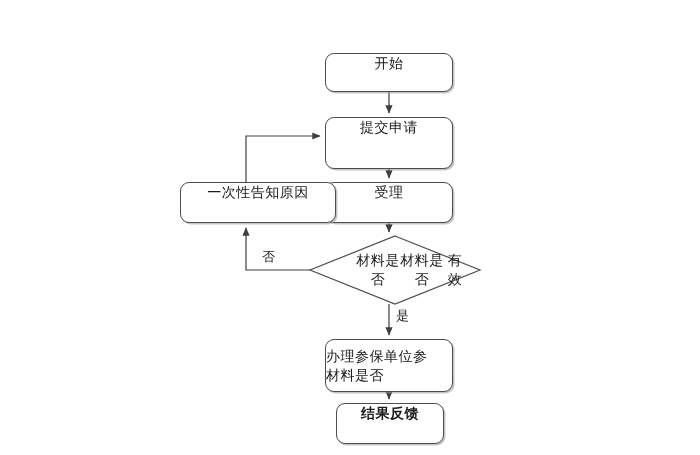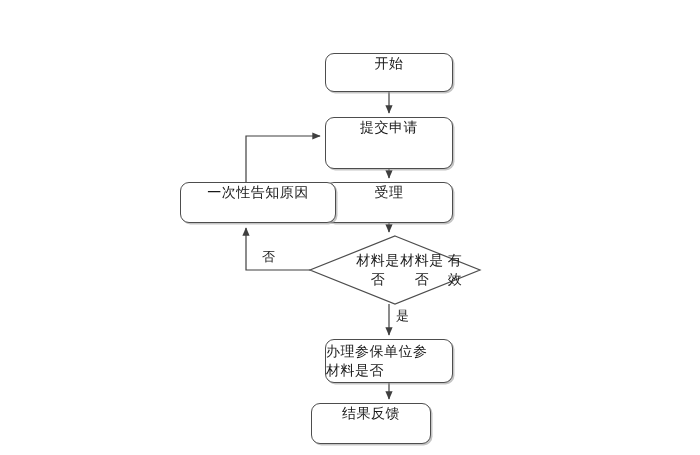--- a/index.html
+++ b/index.html
@@ -110,26 +110,26 @@
   <div class="node node-box" style="left:180px; top:182px; width:156px; height:41px;">
     <span>一次性告知原因</span>
   </div>
 
   <div class="diamond-label" style="left:356px; top:236px; width:110px; height:68px; flex-direction:row;text-align:center;">
     <span>材料是否</span>
     <span>材料是否</span>
     <span>有效</span>
   </div>
 
-  <div class="node node-box" style="left:325px; top:339px; width:128px; height:44px; flex-direction:column;">
+  <div class="node node-box" style="left:325px; top:339px; width:128px; height:53px; flex-direction:column;">
     <span>办理参保单位参</span>
     <span>材料是否</span>
   </div>
 
-  <div class="node node-box" style="left:311px; top:403px; width:120px; height:41px;">
+  <div class="node node-box" style="left:336px; top:403px; width:108px; height:41px;font-weight:bold;">
     <span>结果反馈</span>
   </div>
 
   <div class="edge-label" style="left:262px; top:248px;">否</div>
 
   <div class="edge-label" style="left:396px; top:307px;">是</div>
 
 </div>
 
 </body></html>

